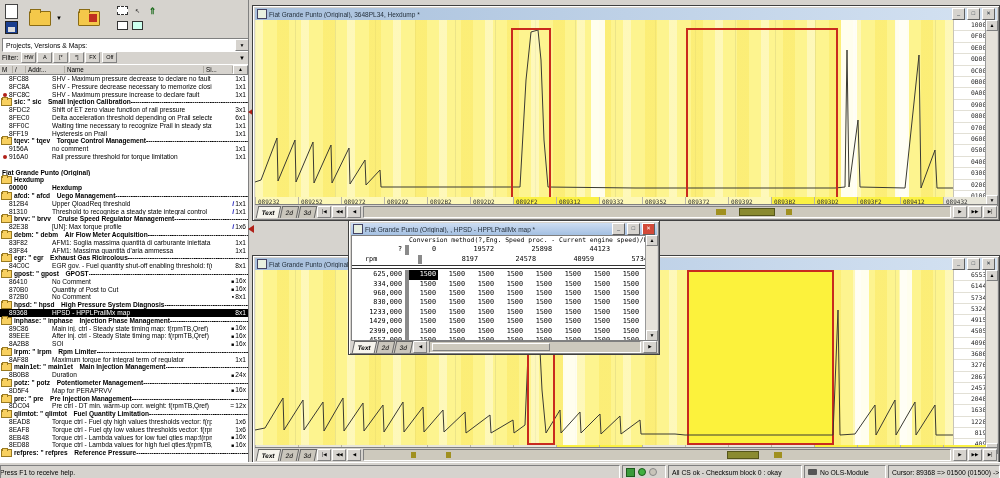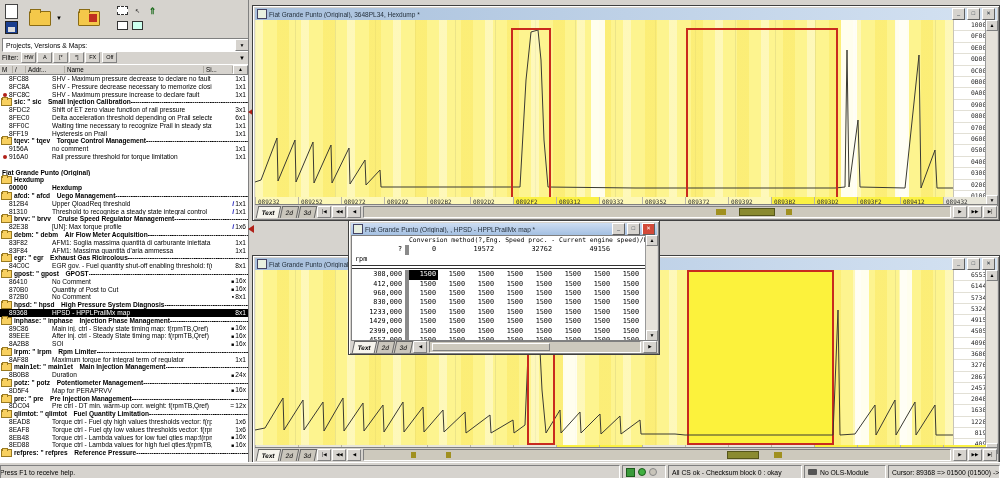--- a/index.html
+++ b/index.html
@@ -78,21 +78,21 @@
   .navb{width:12px;height:10px;background:#d6d3ce;border:1px solid;border-color:#fff #808080 #808080 #fff;font-size:4.5px;line-height:9px;text-align:center;flex:none;}
   .hst{flex:1;height:10px;background:#cdc9bd;border:1px solid;border-color:#808080 #fff #fff #808080;position:relative;margin:0 1px;}
   .hthumb{position:absolute;top:1px;bottom:1px;background:#8a8a30;border:1px solid #55551a;}
   .hmark{position:absolute;top:2px;bottom:2px;background:#a09020;}
   
   #mapwin{z-index:9;}
   #maptable{position:absolute;left:2px;top:14px;right:13px;bottom:13px;background:#fff;border:1px solid #808080;overflow:hidden;
             font-family:"DejaVu Sans Mono",monospace;font-size:6.8px;}
   .mrow{display:flex;height:9.4px;line-height:9.4px;white-space:nowrap;}
   .mrpm{width:50px;flex:none;text-align:right;padding-right:3px;overflow:hidden;}
-  .mrpm.left{text-align:left;padding-left:3px;}
+  .mrpm.left{text-align:left;padding-left:13px;}
   .mvals{display:flex;border-left:4px solid #8a8a8a;}
   .mcell{width:27px;flex:none;text-align:right;padding-right:2px;}
   .mcell.sel{background:#000;color:#fff;}
   .mhline{height:2px;border-top:1px solid #333;border-bottom:1px solid #333;margin:1px 0;}
   #mheader{padding-left:57px;height:9.4px;line-height:9.4px;overflow:hidden;white-space:nowrap;font-size:6.4px;}
   
   #statusbar{position:absolute;left:0;top:462px;width:1000px;height:16px;background:#d6d3ce;border-top:1px solid #fff;display:flex;align-items:center;gap:2px;padding-top:1px;}
   .sseg{height:12px;border:1px solid;border-color:#808080 #fff #fff #808080;display:flex;align-items:center;padding:0 3px;font-size:6.8px;white-space:nowrap;overflow:hidden;}
   .gsq{width:7px;height:7px;background:#3a9a3a;border:1px solid #1c5c1c;}
   .gdot{width:6px;height:6px;border-radius:50%;background:#40b040;border:1px solid #1c5c1c;}
@@ -628,45 +628,55 @@
     <div id="maptable">
       <div id="mheader">Conversion method(?,Eng. Speed proc. - Current engine speed)/bar</div>
       <div id="mbody">
           <div class="mrow">
             <span class="mrpm">?</span>
             <span class="mvals">
               <span class="mcell">0</span>
               <span class="mcell"></span>
               <span class="mcell">19572</span>
               <span class="mcell"></span>
-              <span class="mcell">32762</span>
+              <span class="mcell">25898</span>
               <span class="mcell"></span>
-              <span class="mcell">49156</span>
+              <span class="mcell">44123</span>
               <span class="mcell"></span>
             </span>
           </div>
           <div class="mrow">
             <span class="mrpm left">rpm</span>
+            <span class="mvals">
+              <span class="mcell"></span>
+              <span class="mcell">8197</span>
+              <span class="mcell"></span>
+              <span class="mcell">24578</span>
+              <span class="mcell"></span>
+              <span class="mcell">40959</span>
+              <span class="mcell"></span>
+              <span class="mcell">57340</span>
+            </span>
           </div>
           <div class="mhline"></div>
           <div class="mrow">
-            <span class="mrpm">308,000</span>
+            <span class="mrpm">625,000</span>
             <span class="mvals">
               <span class="mcell sel">1500</span>
               <span class="mcell">1500</span>
               <span class="mcell">1500</span>
               <span class="mcell">1500</span>
               <span class="mcell">1500</span>
               <span class="mcell">1500</span>
               <span class="mcell">1500</span>
               <span class="mcell">1500</span>
             </span>
           </div>
           <div class="mrow">
-            <span class="mrpm">412,000</span>
+            <span class="mrpm">334,000</span>
             <span class="mvals">
               <span class="mcell">1500</span>
               <span class="mcell">1500</span>
               <span class="mcell">1500</span>
               <span class="mcell">1500</span>
               <span class="mcell">1500</span>
               <span class="mcell">1500</span>
               <span class="mcell">1500</span>
               <span class="mcell">1500</span>
             </span>

